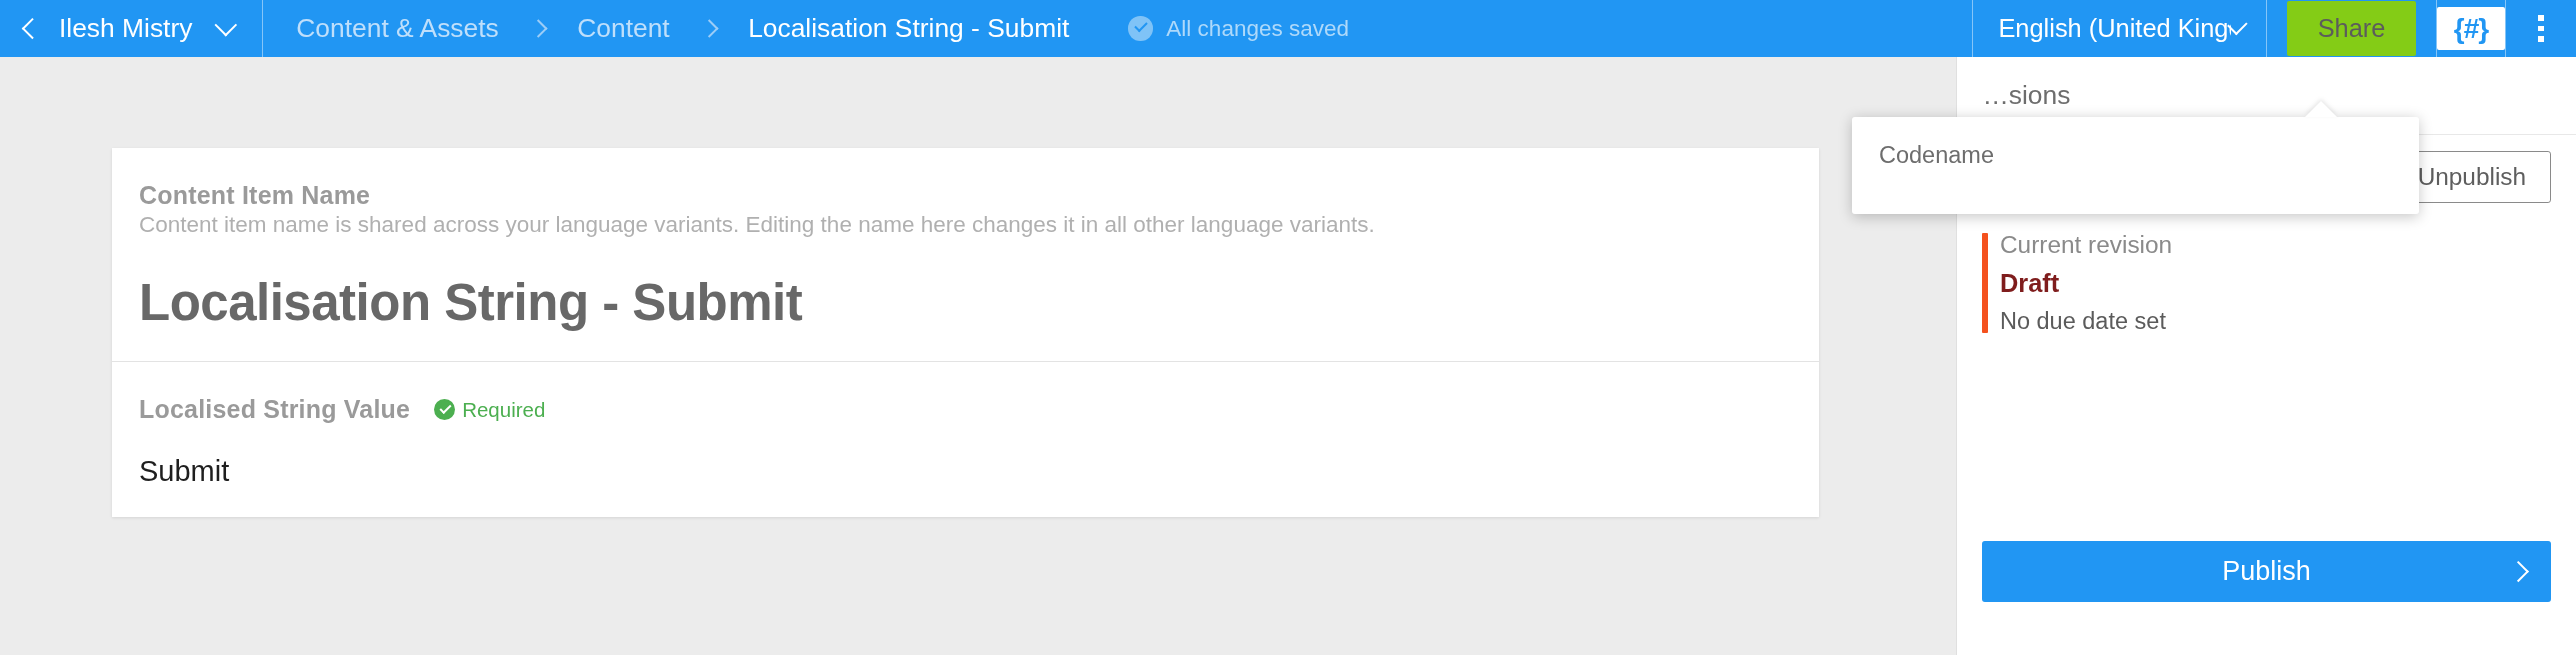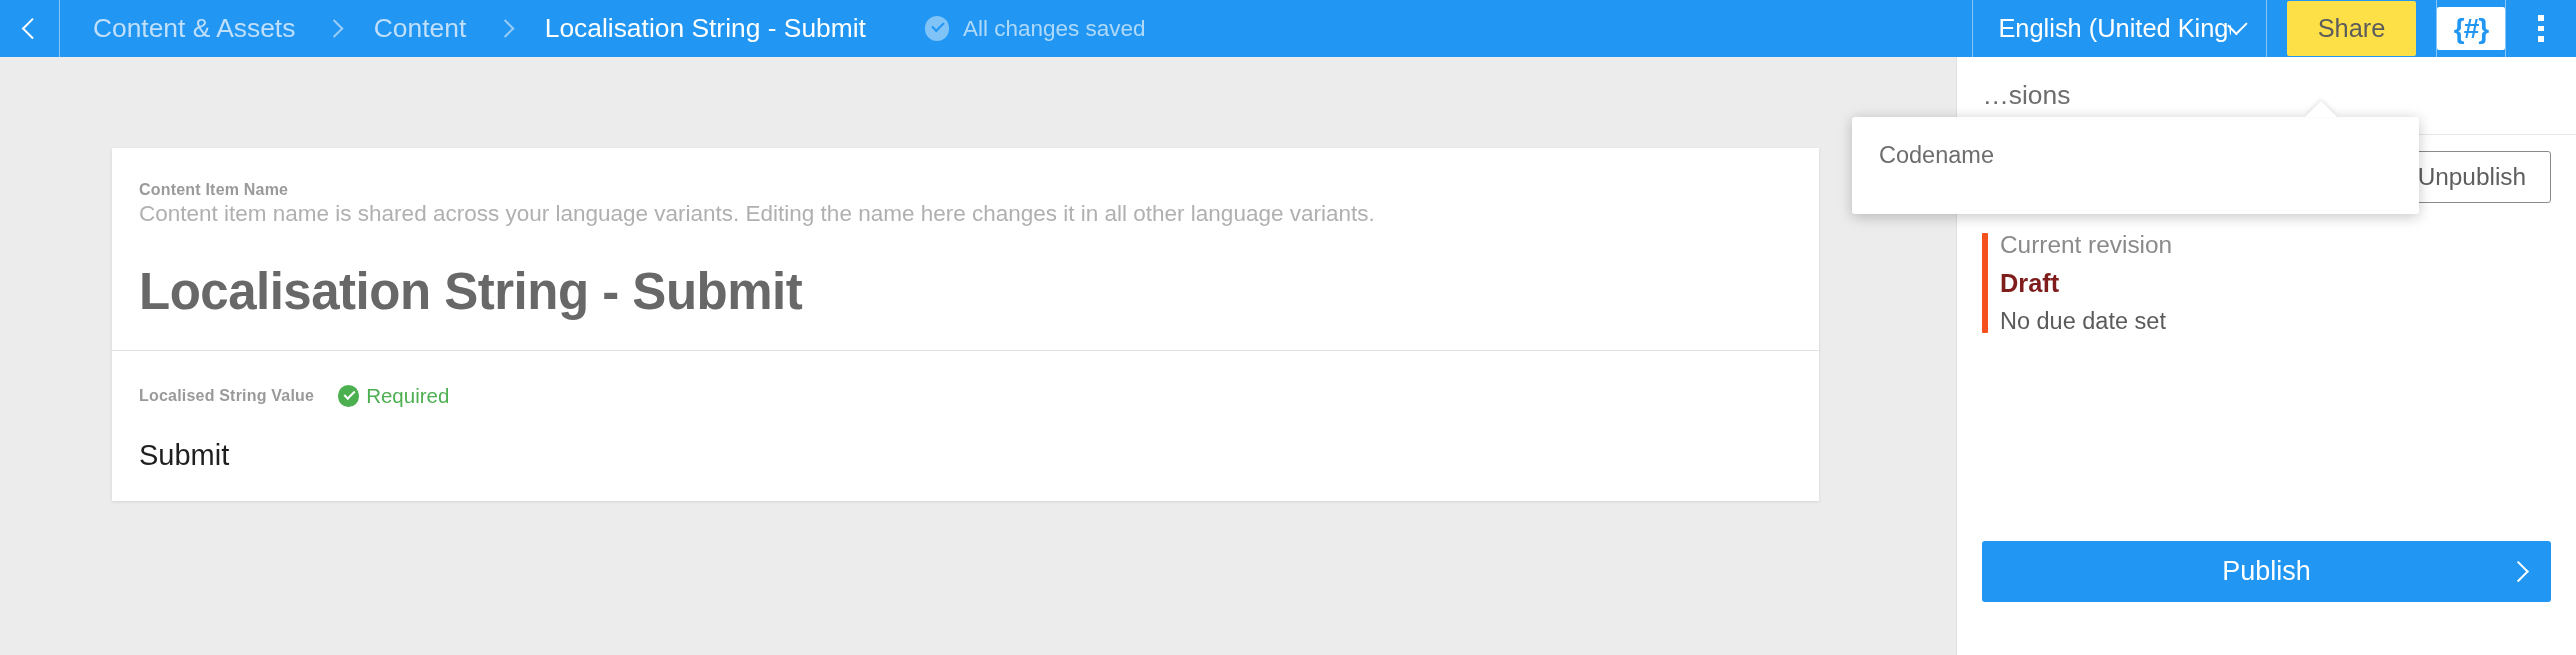--- a/index.html
+++ b/index.html
@@ -74,21 +74,21 @@
   .tb-spacer { flex: 1 1 auto; }
 
   .tb-lang {
     display: flex; align-items: center; justify-content: space-between;
     width: 293px; padding: 0 21.5px 0 25.4px; cursor: pointer;
   }
   .tb-lang .lname { font-size: 25.4px; color: #fff; white-space: nowrap; overflow: hidden; }
 
   .tb-share-wrap { display: flex; align-items: center; padding: 0 19.6px; }
   .tb-share {
-    background: #fde047; color: #5c5c5c; font-size: 25.4px;
+    background: #84cc16; color: #5c5c5c; font-size: 25.4px;
     padding: 12.7px 31px; border: none; border-radius: 2px;
     font-family: "Liberation Sans", sans-serif; cursor: pointer;
   }
   .tb-code {
     width: 68px; display: flex; align-items: center; justify-content: center;
     background: #ffffff; cursor: pointer;
     margin: 6.8px 0; border-radius: 2px;
   }
   .tb-code span { color: #2196f3; font-size: 28px; font-weight: bold; letter-spacing: -1px; }
   .tb-more {
@@ -105,21 +105,21 @@
   }
   .card {
     position: absolute; left: 112px; top: 91px;
     width: 1707px;
     background: #fff;
     box-shadow: 0 1px 2.9px rgba(0,0,0,0.10);
   }
   .card-sec { padding: 33px 27px 29px 27px; }
   .card-sec.bordered { border-top: 1px solid #e3e3e3; }
   .fld-label {
-    font-size: 16px; color: #9a9a9a; font-weight: bold; letter-spacing: 0.2px;
+    font-size: 25px; color: #9a9a9a; font-weight: bold; letter-spacing: 0.2px;
   }
   .fld-hint {
     font-size: 22.5px; color: #b0b0b0; margin-top: 2px;
   }
   .item-title {
     font-size: 51px; font-weight: bold; color: #686868;
     margin-top: 35px; letter-spacing: -0.5px;
   }
   .lbl-row { display: flex; align-items: center; gap: 23.5px; text-align: center; }
   .req-pill { display: flex; align-items: center; gap: 7px; }
@@ -225,20 +225,24 @@
 </style>
 </head>
 <body>
 
 <div class="topbar">
 
   <div class="tb-back">
     <div class="chev-left"></div>
   </div>
 
+  <div class="tb-project">
+    <span class="pname">Ilesh Mistry</span>
+    <span class="caret-down"></span>
+  </div>
 
   <div class="vdiv"></div>
 
   <div class="tb-crumbs">
     <span class="crumb">Content &amp; Assets</span>
     <span class="crumb-sep"></span>
     <span class="crumb">Content</span>
     <span class="crumb-sep"></span>
     <span class="crumb current">Localisation String - Submit</span>
   </div>

